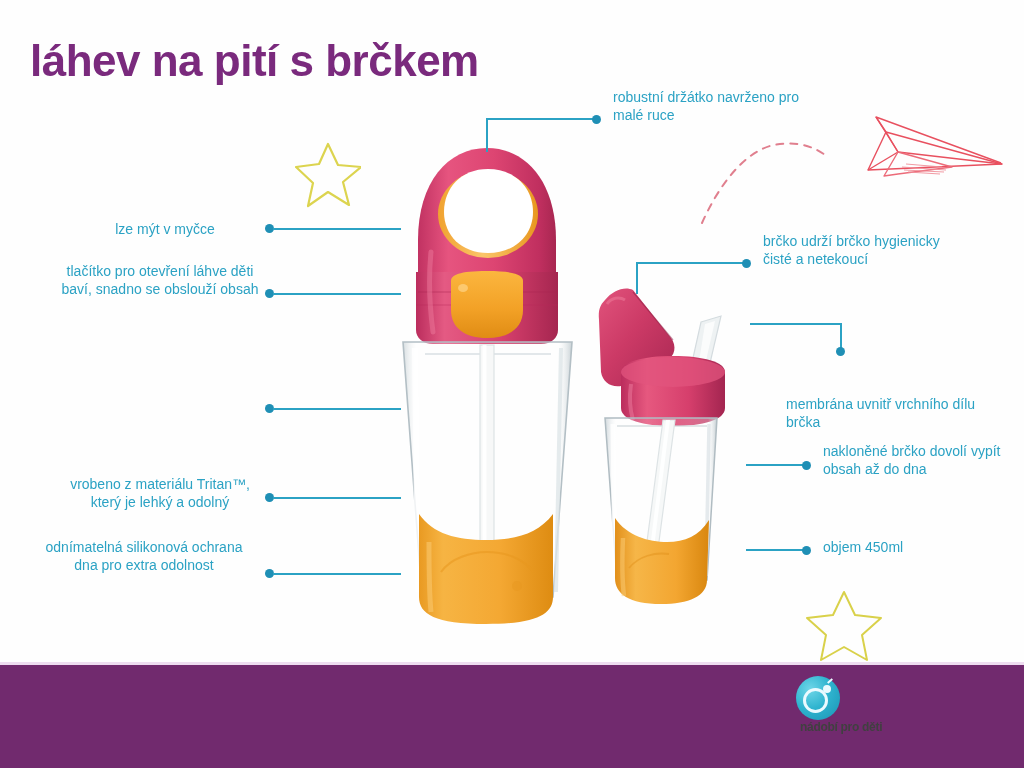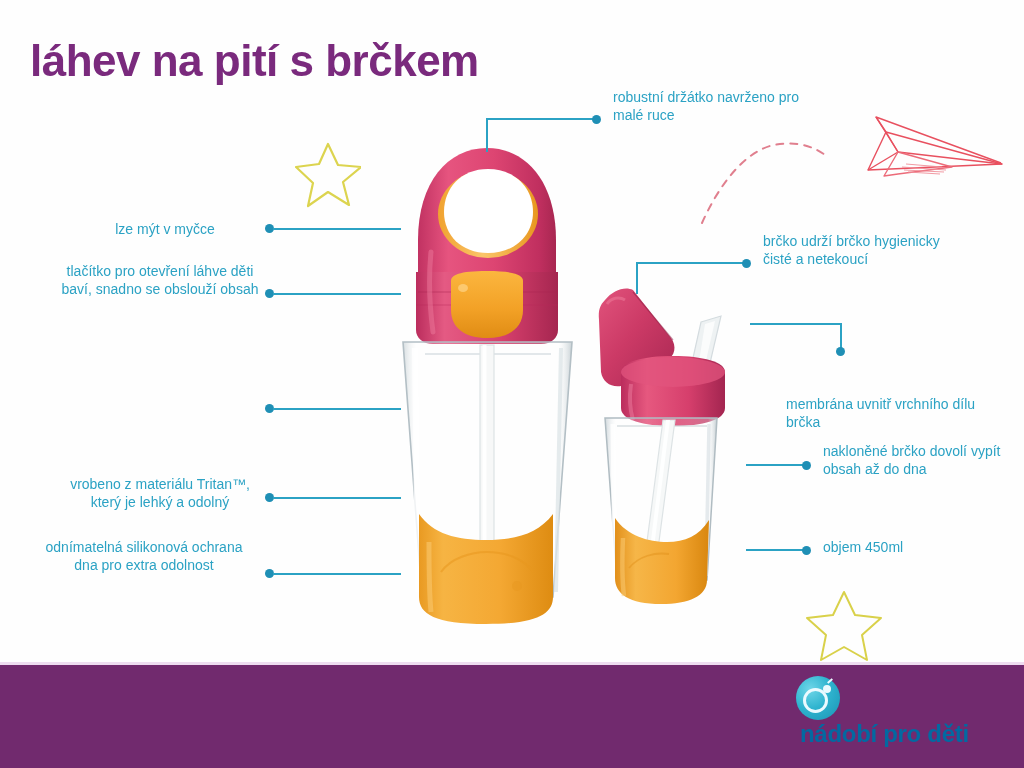--- a/index.html
+++ b/index.html
@@ -129,23 +129,23 @@
     position: absolute;
     right: -9px; top: 2px;
     font-size: 11px;
     font-weight: bold;
     letter-spacing: 0;
   }
   .logo-tag {
     position: absolute;
     left: 4px;
     top: 48px;
-    font-size: 24px;
+    font-size: 12px;
     font-weight: bold;
-    color: #0369a1;
+    color: #404040;
     letter-spacing: -0.3px;
     white-space: nowrap;
   }
 
   
   .deco { position: absolute; }
 </style>
 </head>
 <body>
 

